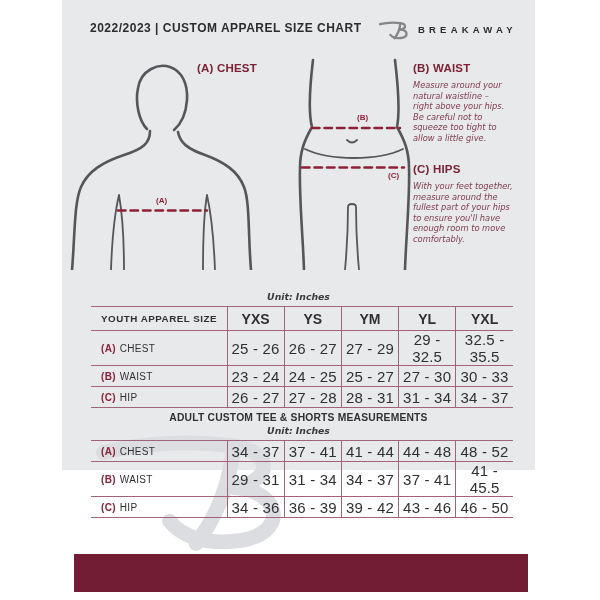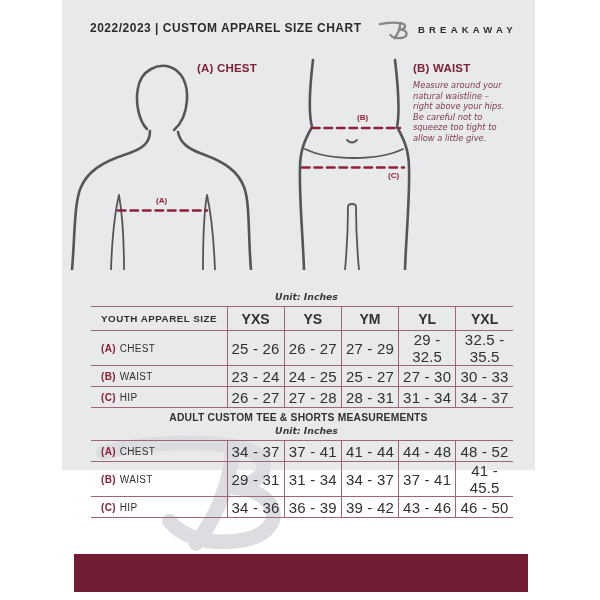--- a/index.html
+++ b/index.html
@@ -46,21 +46,21 @@
     font-size:8.3px; line-height:1.27; color:#7f3a4e;
   }
   
   .section-title {
     position:absolute; left:0; width:473px; text-align:center;
     font-size:10.3px; font-weight:800; letter-spacing:0.2px; color:#2f3032;
   }
   .unit-line {
     position:absolute; left:0; width:473px; text-align:center;
     font-family:"DejaVu Sans", sans-serif; font-style:italic;
-    font-size:9.3px; font-weight:600; color:#3a3a3c;margin-left:8px;
+    font-size:9.3px; font-weight:600; color:#3a3a3c;
   }
   .size-table {
     position:absolute; left:29px; width:422px;
     border-collapse:collapse; table-layout:fixed; z-index:2;
   }
   .size-table th, .size-table td {
     border-top:1.5px solid #a06377; padding:0; background:transparent;
     color:#2f3032;
     margin-top:8px;
   }
@@ -117,20 +117,24 @@
   </svg>
   <div class="diagram-label" style="left:295px; top:113px;">(B)</div>
   <div class="diagram-label" style="left:326px; top:171px;">(C)</div>
 
   <div class="instr" style="left:135px; top:62px; width:91px;">
     <h3>(A) CHEST</h3>
   </div>
   <div class="instr" style="left:351px; top:62px; width:97px;">
     <h3>(B) WAIST</h3>
     <p>Measure around your natural waistline – right above your hips. Be careful not to squeeze too tight to allow a little give.</p>
+  </div>
+  <div class="instr" style="left:351px; top:163px; width:102px;">
+    <h3>(C) HIPS</h3>
+    <p>With your feet together, measure around the fullest part of your hips to ensure you'll have enough room to move comfortably.</p>
   </div>
 
   <svg class="watermark" width="210" height="173" viewBox="0 0 34 28">
     <use href="#bk-logo"></use>
   </svg>
 
   <div class="unit-line" style="top:291px;">Unit: Inches</div>
   <table class="size-table" style="top:306px;">
     <colgroup>
         <col style="width:136px">

